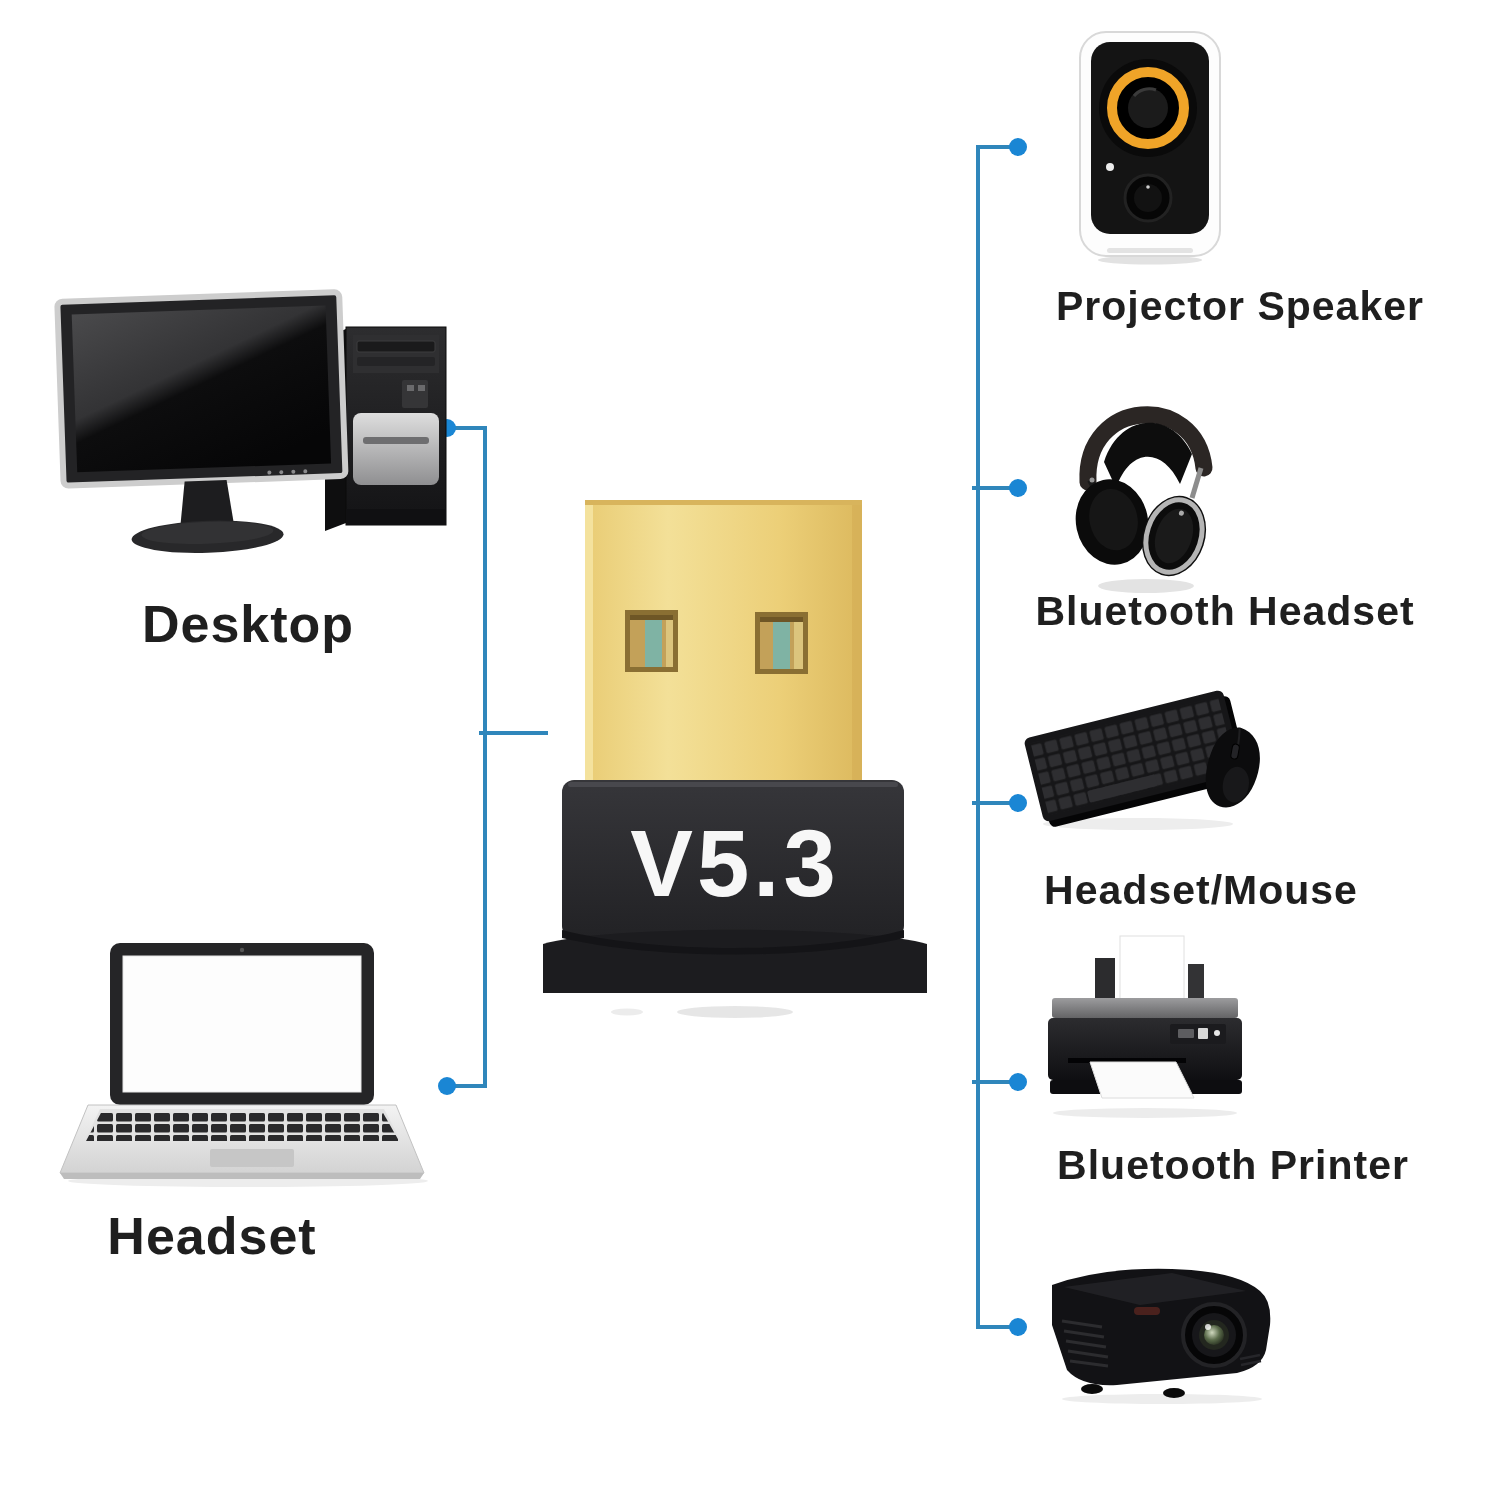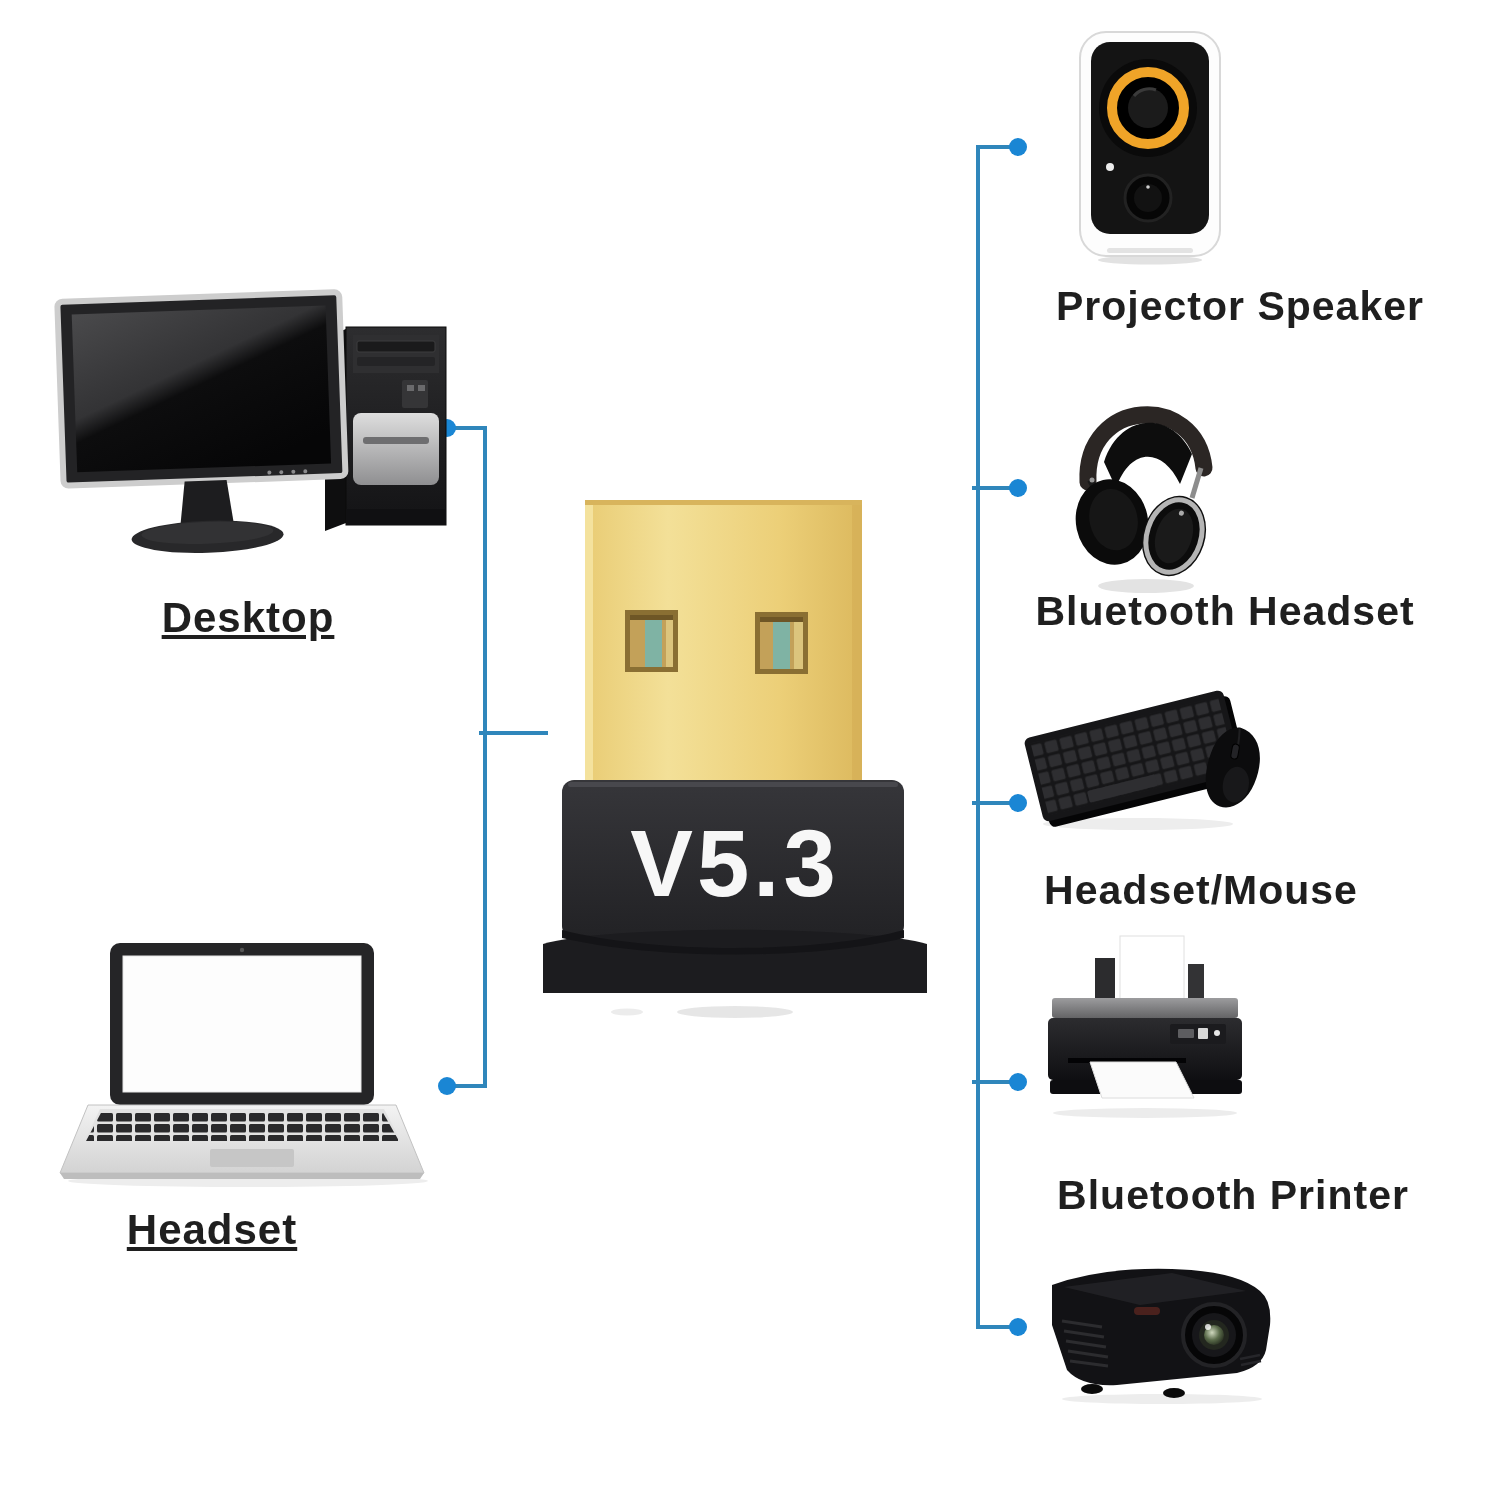--- a/index.html
+++ b/index.html
@@ -7,21 +7,21 @@
     position:relative;width:1500px;height:1500px;background:#ffffff;
     font-family:"Liberation Sans",sans-serif;overflow:hidden;
   }
   .dev{position:absolute;}
   svg{display:block;}
   .lbl{
     position:absolute;transform:translateX(-50%);
     font-size:41px;font-weight:700;color:#1f1f1f;
     letter-spacing:1px;white-space:nowrap;
   }
-  .lbl-big{font-size:42px;text-decoration:underline;}
+  .lbl-big{font-size:52px;}
 </style>
 </head>
 <body>
 
 <div id="canvas">
 
   <svg class="dev" style="left:0;top:0" width="1500" height="1500" viewBox="0 0 1500 1500">
     <g stroke="#2f86bb" stroke-width="4" fill="none">
 
       <path d="M447,428 H485 V1086 H447"></path>
@@ -280,15 +280,15 @@
       <line x1="218" y1="104" x2="238" y2="100"></line>
         <line x1="219" y1="110" x2="239" y2="106"></line>
     </g>
   </svg>
 
   <div class="lbl lbl-big" style="left:248px;top:594px">Desktop</div>
   <div class="lbl lbl-big" style="left:212px;top:1206px">Headset</div>
   <div class="lbl" style="left:1240px;top:283px">Projector Speaker</div>
   <div class="lbl" style="left:1225px;top:588px">Bluetooth Headset</div>
   <div class="lbl" style="left:1201px;top:867px">Headset/Mouse</div>
-  <div class="lbl" style="left:1233px;top:1172px">Bluetooth Printer</div>
+  <div class="lbl" style="left:1233px;top:1142px">Bluetooth Printer</div>
 
 </div>
 
 </body></html>

